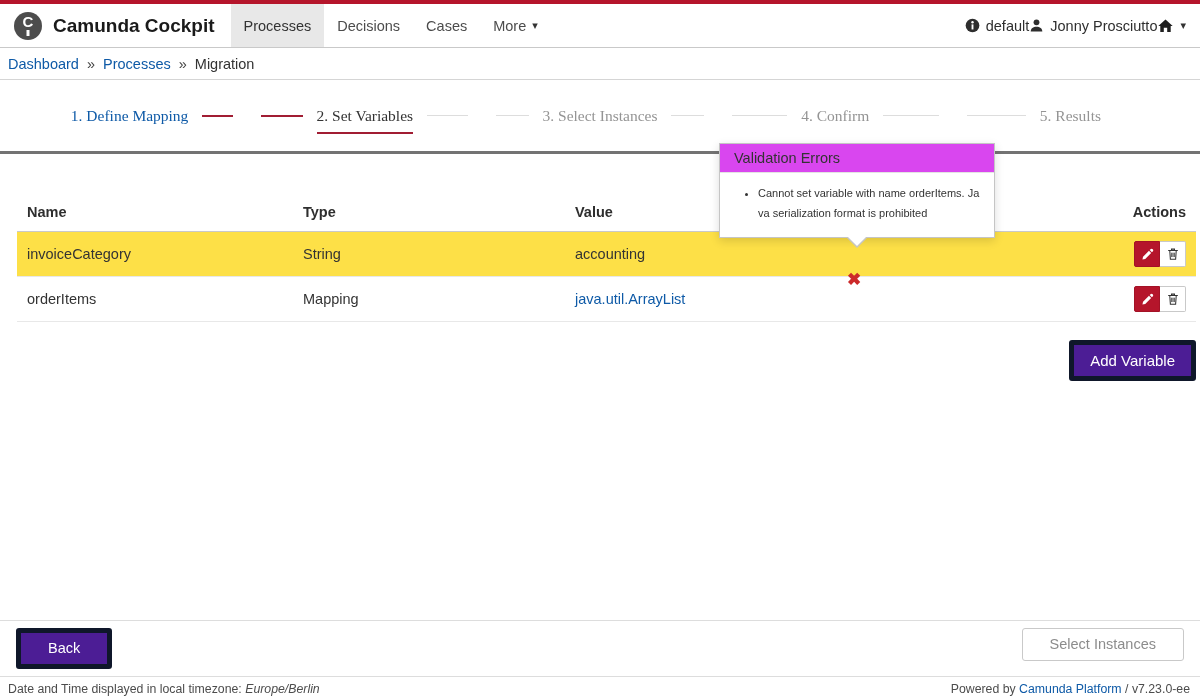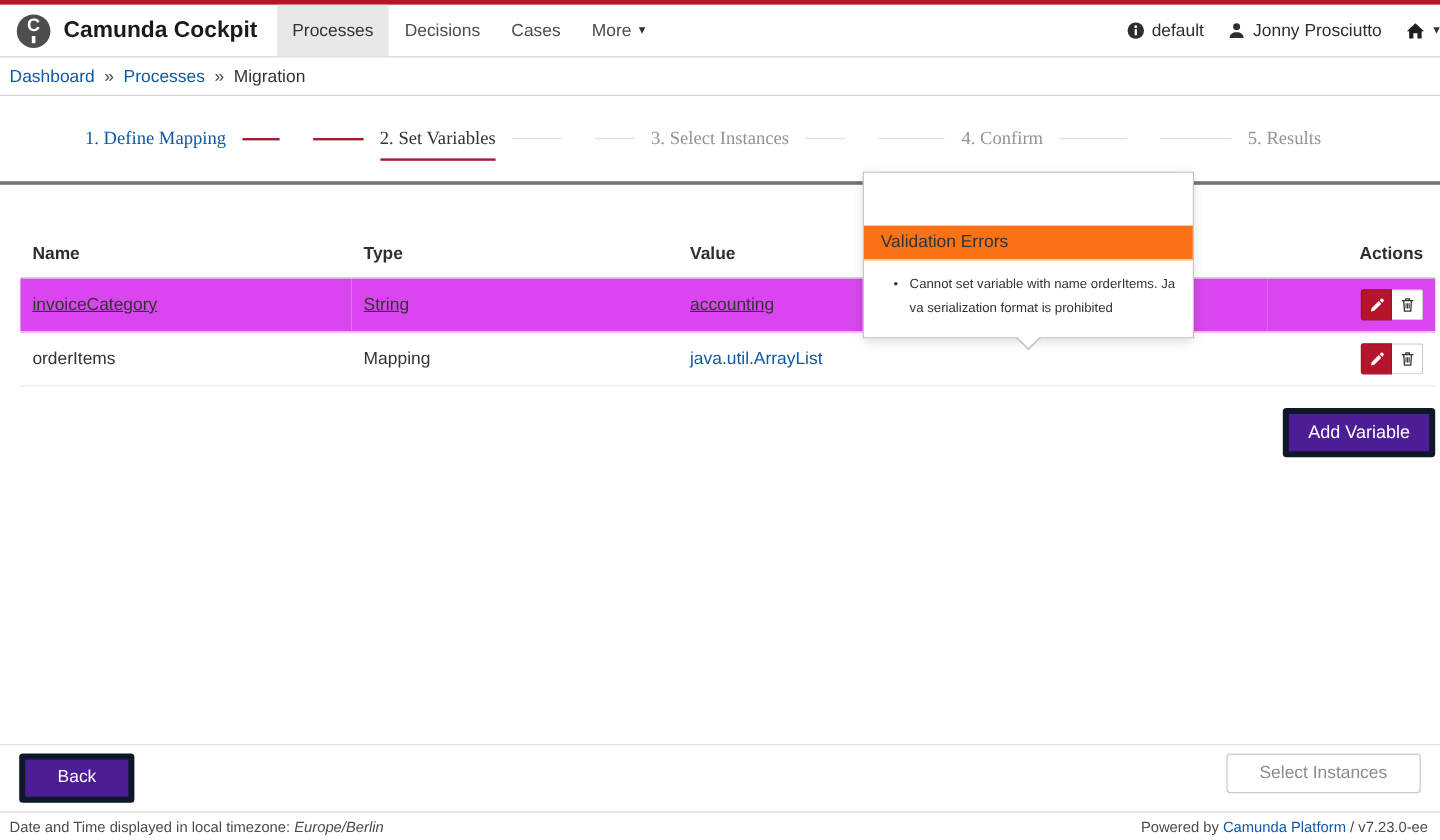--- a/index.html
+++ b/index.html
@@ -18,21 +18,21 @@
   }
   .brand { display:flex; align-items:center; cursor:pointer; }
   .logo { position:relative; width:28px; height:28px; border-radius:50%; background:#4d4d4d; margin-right:11px; flex:none; }
   .logo .c { position:absolute; top:1px; left:50%; transform:translateX(-50%); color:#fff; font-weight:bold; font-size:15px; line-height:17px; }
   .logo .bar { position:absolute; bottom:4px; left:50%; transform:translateX(-50%); width:3px; height:6px; background:#fff; }
   .brand-title { font-size:19px; font-weight:700; color:#1a1a1a; margin-right:16px; white-space:nowrap; }
   .nav-items { display:flex; align-items:stretch; }
   .nav-item { display:flex; align-items:center; padding:0 13px; font-size:14.5px; color:#4c4c4c; cursor:pointer; white-space:nowrap; gap:6px; }
   .nav-item.active { background:#e8e8e8; color:#333; }
   .caret { font-size:11px; color:#333; line-height:1; }
-  .navbar-right { margin-left:auto; display:flex; align-items:center; gap:20px; font-size:14.5px; color:#2e2e2e; }
+  .navbar-right { margin-left:auto; display:flex; align-items:center; padding-right:14px; font-size:14.5px; color:#2e2e2e; }
   .nav-group { display:flex; align-items:center; gap:6px; cursor:pointer; white-space:nowrap; }
   .nav-group svg { display:block; }
   
   .breadcrumb {
     height:32px; display:flex; align-items:center; gap:8px;
     padding-left:8px; border-bottom:1px solid #d5d5d5; font-size:14.5px; background:#fff;
   }
   .crumb-link { color:#0e5aa7; cursor:pointer; }
   .crumb-sep { color:#444; }
   .crumb-current { color:#333; }
@@ -49,37 +49,37 @@
   .w-label.upcoming { color:#949494; }
   
   .content { padding:0 4px;margin-left:13px; }
   table.vars { width:100%; border-collapse:collapse; margin-top:40px; font-size:14.5px; }
   table.vars th {
     text-align:left; font-weight:700; color:#2e2e2e;
     padding:9px 10px; border-bottom:1px solid #c9c9c9; line-height:19px;
   }
   table.vars td { padding:9px 10px; border-bottom:1px solid #e8e8e8; line-height:19px; color:#333; }
   table.vars th.col-actions, table.vars td.col-actions { text-align:right; }
-  tr.row-odd { background:#d946ef;text-decoration:underline; }
+  tr.row-odd { background:#fde047; }
   .value-link { color:#0e5aa7; cursor:pointer; }
   .btn-group { display:inline-flex; vertical-align:middle; }
   .btn-icon { width:26px; height:26px; display:inline-flex; align-items:center; justify-content:center; cursor:pointer; }
   .btn-edit { background:#b5152b; border:1px solid #a31226; border-radius:2px 0 0 2px; }
   .btn-delete { background:#fff; border:1px solid #c9c9c9; border-left:none; border-radius:0 2px 2px 0; }
   
   .error-x {
     position:absolute; left:847px; top:271px; color:#cc2a2a;
     font-size:17px; font-weight:bold; cursor:pointer; line-height:1; z-index:5;
   }
   
   .popover {
     position:absolute; left:719px; top:143px; width:276px; background:#fff;
     border:1px solid #c5c5c5; box-shadow:0 3px 9px rgba(0,0,0,.14); z-index:10;
   }
-  .popover-header { background:#f97316; border-bottom:1px solid #e3e3e3; padding:6px 14px; font-size:14.5px; color:#333;margin-top:44px; }
+  .popover-header { background:#d946ef; border-bottom:1px solid #e3e3e3; padding:6px 14px; font-size:14.5px; color:#333; }
   .popover-body { padding:10px 14px 14px; font-size:11px; color:#333; }
   .popover-body ul { margin:0; padding-left:24px; }
   .popover-body li { line-height:20px; word-break:break-all; }
   .arrow-outer { position:absolute; left:126px; bottom:-11px; width:0; height:0;
     border-left:11px solid transparent; border-right:11px solid transparent; border-top:11px solid #c5c5c5; }
   .arrow-inner { position:absolute; left:127px; bottom:-9px; width:0; height:0;
     border-left:10px solid transparent; border-right:10px solid transparent; border-top:10px solid #fff; }
   
   .add-variable-row { text-align:right; margin-top:18px; }
   .btn { display:inline-block; font-size:14.5px; border-radius:3px; padding:6px 27px; cursor:pointer; line-height:19px; font-family:inherit; }

